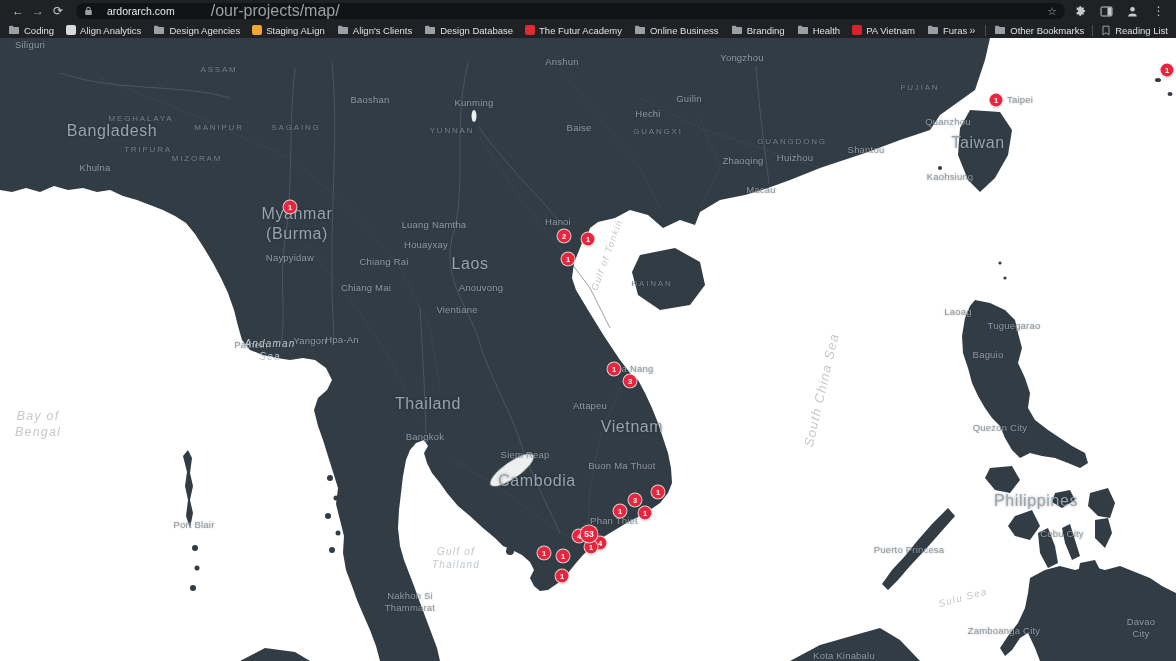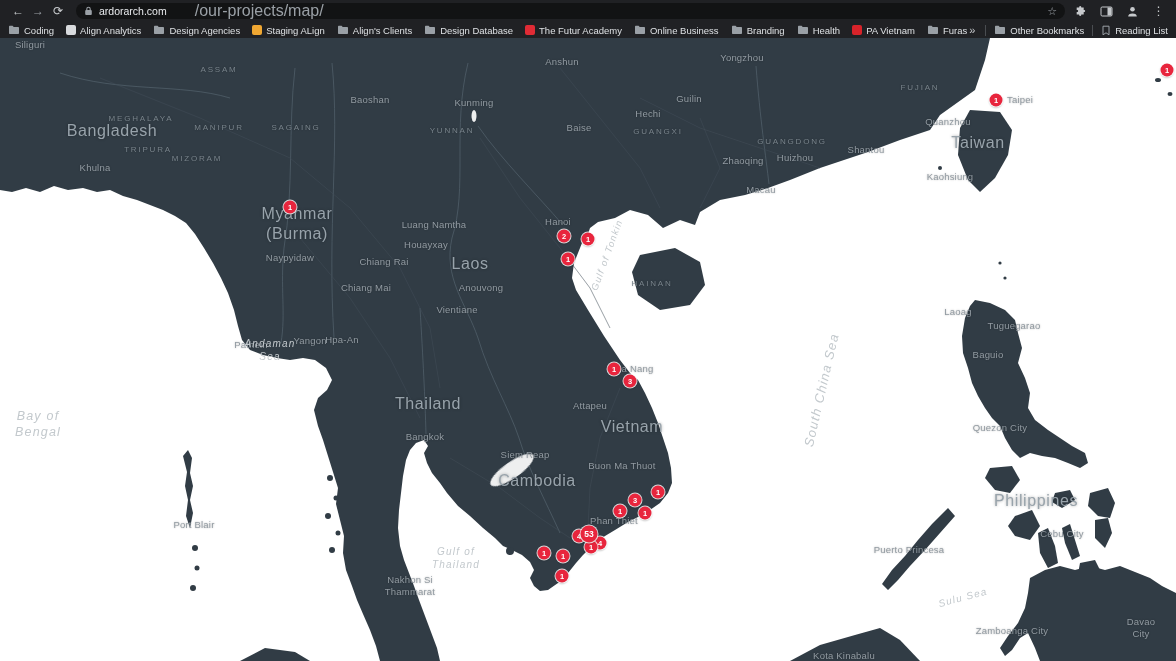--- a/index.html
+++ b/index.html
@@ -7,21 +7,21 @@
     width:1176px;height:661px;overflow:hidden;position:relative;
     font-family:"Liberation Sans",sans-serif;background:#fff;
   }
   
   .chrome{position:absolute;top:0;left:0;width:1176px;height:38px;background:#202124;z-index:50;}
   .toolbar{height:22px;display:flex;align-items:center;padding:0 8px;}
   .nav-btn{width:20px;height:18px;display:flex;align-items:center;justify-content:center;
     color:#c6c9cc;font-size:12px;border-radius:50%;flex:none;cursor:pointer;}
   .nav-btn.dim{color:#9aa0a6;}
   .addr{flex:1;height:16px;background:#121314;border-radius:8px;display:flex;align-items:center;
-    padding:0 8px;margin:0 8px;gap:6px;min-width:0;}
+    padding:0 8px;margin:0 8px;gap:14px;min-width:0;}
   .addr .host{color:#e8eaed;font-size:10.5px;white-space:nowrap;}
   .addr .path{color:#9aa0a6;font-size:16px;white-space:nowrap;padding-left:28px;}
   .addr .star{margin-left:auto;color:#9aa0a6;font-size:11px;line-height:1;}
   .tool-icons{display:flex;gap:11px;align-items:center;color:#c6c9cc;flex:none;padding-right:2px;}
   .tool-icons .ticon{display:flex;align-items:center;justify-content:center;width:15px;height:15px;cursor:pointer;}
   .menu-dots{font-size:12px;color:#c6c9cc;}
   
   .bookmarks{height:16px;display:flex;align-items:center;padding:0 8px;font-size:9.5px;color:#dde0e3;}
   .bm-list{display:flex;align-items:center;gap:12px;flex:1 1 auto;overflow:hidden;white-space:nowrap;}
   .bm{display:flex;align-items:center;gap:4px;flex:none;cursor:pointer;}
@@ -319,30 +319,30 @@
       <span class="ml city" style="left: 414px; top: 207px; transform: translate(-50%, -50%); padding-left: 24px;">Houayxay</span>
       <span class="ml city" style="left: 481px; top: 250px; transform: translate(-50%, -50%);">Anouvong</span>
       <span class="ml city" style="left: 457px; top: 272px; transform: translate(-50%, -50%);">Vientiane</span>
       <span class="ml city" style="left: 558px; top: 184px; transform: translate(-50%, -50%);">Hanoi</span>
       <span class="ml city" style="left: 634px; top: 331px; transform: translate(-50%, -50%);">Da Nang</span>
       <span class="ml city" style="left: 590px; top: 368px; transform: translate(-50%, -50%);">Attapeu</span>
       <span class="ml city" style="left: 622px; top: 428px; transform: translate(-50%, -50%);">Buon Ma Thuot</span>
       <span class="ml city" style="left: 614px; top: 483px; transform: translate(-50%, -50%);">Phan Thiet</span>
       <span class="ml city" style="left: 525px; top: 417px; transform: translate(-50%, -50%);">Siem Reap</span>
       <span class="ml city" style="left: 425px; top: 399px; transform: translate(-50%, -50%);">Bangkok</span>
-      <span class="ml city" style="left: 410px; top: 548px; transform: translate(-50%, -50%);">Nakhon Si
+      <span class="ml city" style="left: 410px; top: 564px; transform: translate(-50%, -50%);">Nakhon Si
 Thammarat</span>
       <span class="ml city" style="left: 194px; top: 487px; transform: translate(-50%, -50%);">Port Blair</span>
       <span class="ml city" style="left: 958px; top: 274px; transform: translate(-50%, -50%);">Laoag</span>
       <span class="ml city" style="left: 1014px; top: 288px; transform: translate(-50%, -50%);">Tuguegarao</span>
       <span class="ml city" style="left: 988px; top: 317px; transform: translate(-50%, -50%);">Baguio</span>
       <span class="ml city" style="left: 1000px; top: 390px; transform: translate(-50%, -50%);">Quezon City</span>
       <span class="ml city" style="left: 1062px; top: 496px; transform: translate(-50%, -50%);">Cebu City</span>
       <span class="ml city" style="left: 909px; top: 512px; transform: translate(-50%, -50%);">Puerto Princesa</span>
-      <span class="ml city" style="left: 1004px; top: 593px; transform: translate(-50%, -50%); margin-left: 8px;">Zamboanga City</span>
+      <span class="ml city" style="left: 1004px; top: 593px; transform: translate(-50%, -50%);">Zamboanga City</span>
       <span class="ml city" style="left: 1141px; top: 582px; transform: translate(-50%, -50%); margin-top: 8px;">Davao City</span>
       <span class="ml city" style="left: 844px; top: 618px; transform: translate(-50%, -50%);">Kota Kinabalu</span>
       <span class="ml sea" style="left: 38px; top: 387px; font-size: 12.5px; transform: translate(-50%, -50%);">Bay of
 Bengal</span>
       <span class="ml sea" style="left: 270px; top: 312px; font-size: 10px; transform: translate(-50%, -50%);">Andaman
 Sea</span>
       <span class="ml sea" style="left: 456px; top: 520px; font-size: 10px; transform: translate(-50%, -50%);">Gulf of
 Thailand</span>
       <span class="ml sea" style="left: 607px; top: 217px; font-size: 9.5px; transform: translate(-50%, -50%) rotate(-70deg);">Gulf of Tonkin</span>
       <span class="ml sea" style="left: 822px; top: 352px; font-size: 13px; transform: translate(-50%, -50%) rotate(-77deg);">South China Sea</span>

